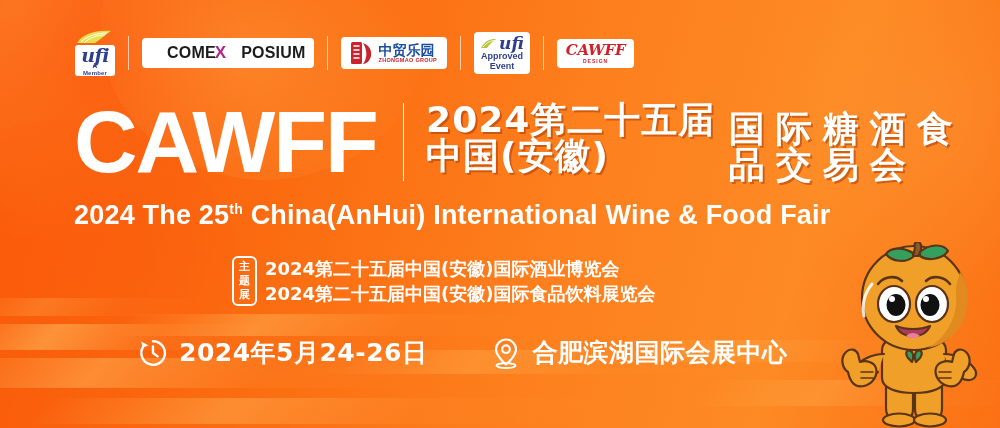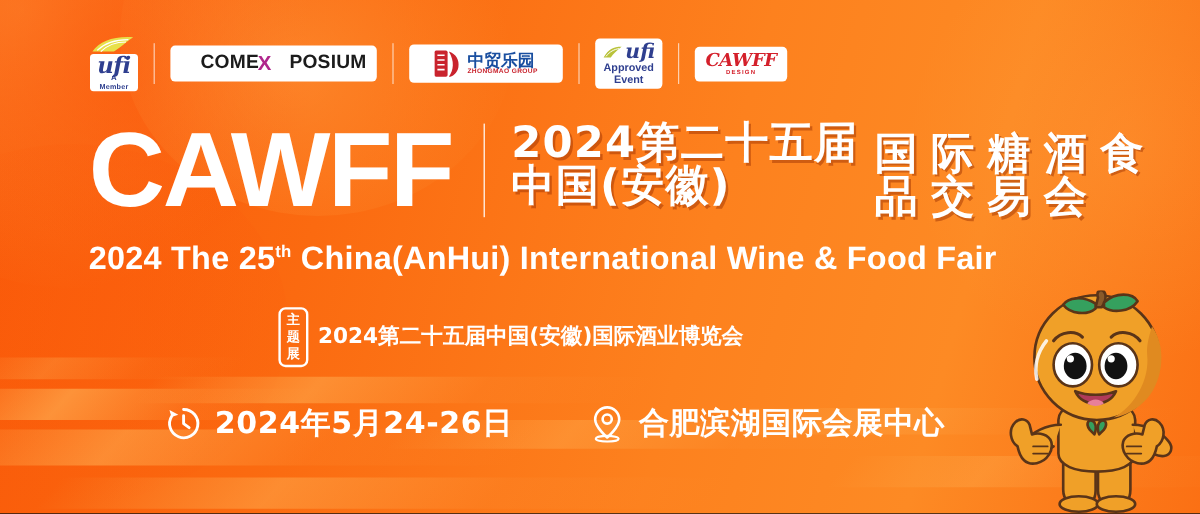--- a/index.html
+++ b/index.html
@@ -44,21 +44,21 @@
   .ufi-box{background:#fff;border-radius:3px;padding:1px 6px 0;display:flex;flex-direction:column;align-items:center;}
   .ufi-word{font-family:"DejaVu Serif","Liberation Serif",serif;font-weight:700;font-style:italic;
     font-size:19px;color:#2f3f8f;letter-spacing:-.5px;line-height:18px;}
   .ufi-sub{font-size:6.5px;font-weight:700;color:#2f3f8f;letter-spacing:.2px;margin-top:-1px;margin-bottom:1px;}
   .ufi-sub2{font-size:6px;font-weight:700;color:#2f3f8f;letter-spacing:.2px;}
 
   .comex{background:#fff;border-radius:4px;padding:5px 9px;display:flex;align-items:center;}
   .comex-t{font-size:16px;font-weight:700;color:#1b1b1b;letter-spacing:.2px;font-family:"Liberation Sans",sans-serif;margin-left:16px;}
   .comex-x{color:#b0268c;font-size:17px;font-weight:700;margin:0 -1px;}
 
-  .zm{background:#fff;border-radius:4px;padding:4px 21px;display:flex;align-items:center;gap:5px;}
+  .zm{background:#fff;border-radius:4px;padding:4px 10px;display:flex;align-items:center;gap:5px;}
   .zm-mark{width:22px;height:24px;}
   .zm-txt{display:flex;flex-direction:column;line-height:1;}
   .zm-cn{font-size:14px;font-weight:700;color:#1a4fa0;letter-spacing:0;}
   .zm-en{font-size:5.5px;font-weight:700;color:#c9232d;letter-spacing:.3px;margin-top:1px;}
 
   .ufi2{background:#fff;border-radius:4px;padding:3px 6px;display:flex;flex-direction:column;align-items:center;line-height:1.05;}
   .ufi2-row{display:flex;align-items:center;gap:2px;}
   .ufi2-word{font-family:"DejaVu Serif","Liberation Serif",serif;font-weight:700;font-style:italic;font-size:17px;color:#2f3f8f;}
   .ufi2-s{font-size:9px;font-weight:700;color:#2f3f8f;}
 
@@ -206,20 +206,21 @@
   <div class="en-title"><span>2024 The 25</span><sup>th</sup><span> China(AnHui) International Wine &amp; Food Fair</span></div>
 
   <div class="theme-block">
     <div class="theme-badge">
       <span>主</span>
       <span>题</span>
       <span>展</span>
     </div>
     <div class="theme-lines">
       <div>2024第二十五届中国(安徽)国际酒业博览会</div>
+      <div>2024第二十五届中国(安徽)国际食品饮料展览会</div>
     </div>
   </div>
 
   <div class="info-row">
 
     <div class="info-item">
       <svg class="ic" width="30" height="30" viewBox="0 0 30 30">
         <path d="M15 3.2 A11.8 11.8 0 1 1 5.2 8.6" stroke="#fff" stroke-width="2.4" fill="none" stroke-linecap="round"></path>
         <path d="M3.2 3.6 L4.9 9.4 L10.6 7.6 Z" fill="#fff"></path>
         <path d="M15 8.4 V15 L19.6 18.4" stroke="#fff" stroke-width="2.4" fill="none" stroke-linecap="round" stroke-linejoin="round"></path>

